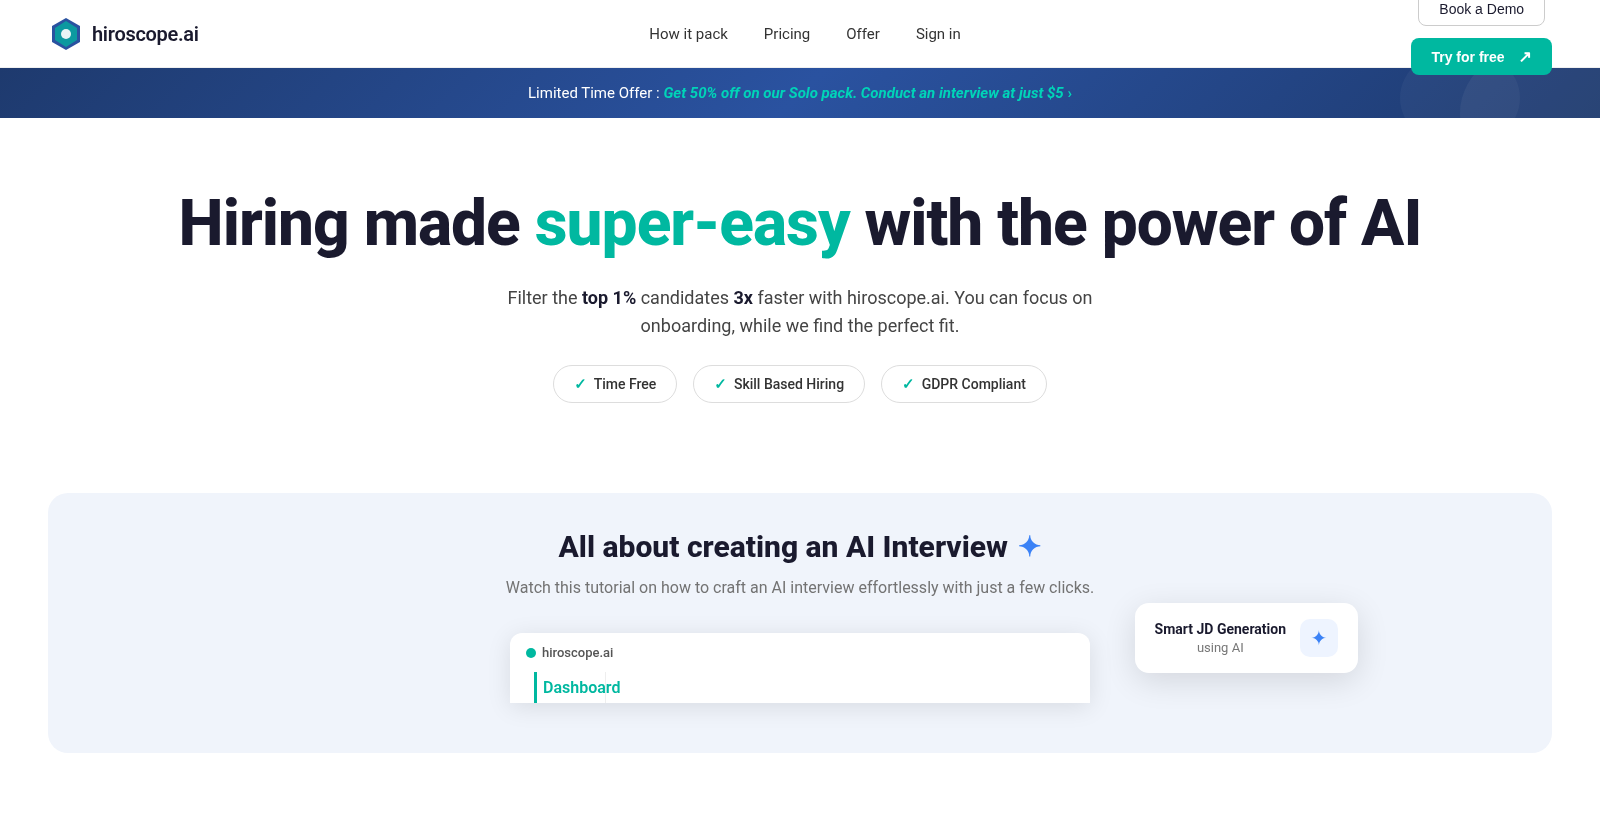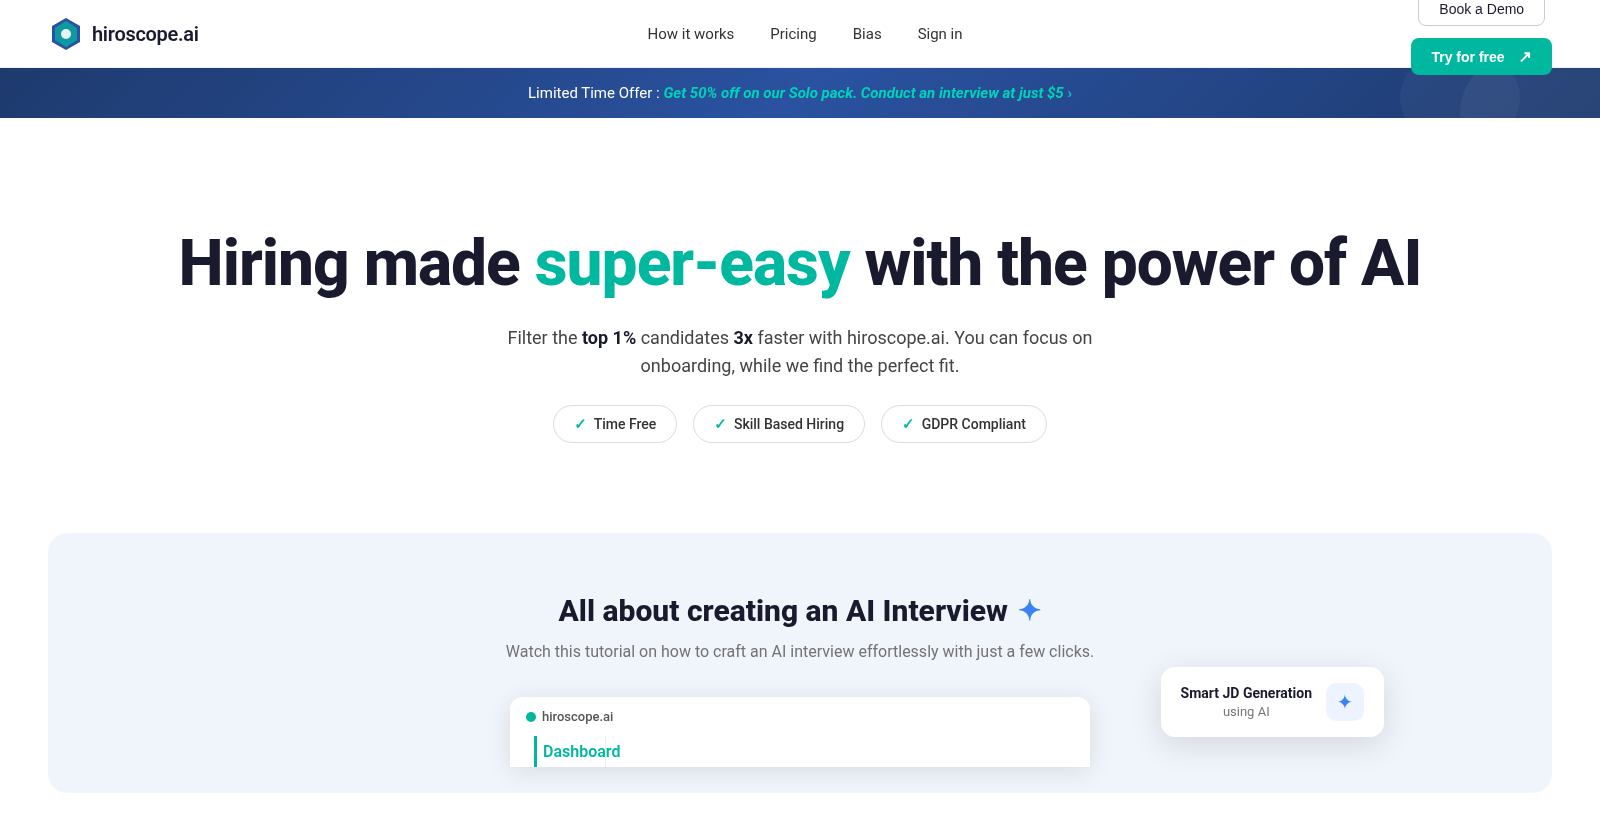--- a/index.html
+++ b/index.html
@@ -119,21 +119,20 @@
       padding: 70px 20px 30px;
       background: #fff;
     }
     .hero-title {
       font-size: 64px;
       font-weight: 800;
       line-height: 1.12;
       color: #1a1a2e;
       margin-bottom: 24px;
       letter-spacing: -1px;
-      margin-top: 40px;
     }
     .hero-title .highlight {
       color: #00b8a0;
     }
     .hero-subtitle {
       font-size: 18px;
       color: #444;
       line-height: 1.6;
       max-width: 600px;
       margin: 0 auto 24px;
@@ -165,21 +164,21 @@
       color: #00b8a0;
       font-weight: 700;
       font-size: 15px;
     }
 
     
     .ai-section {
       background: #f0f4fb;
       margin: 20px 48px 0;
       border-radius: 20px;
-      padding: 60px 40px 0;
+      padding: 36px 40px 0;
       text-align: center;
       position: relative;
       overflow: hidden;
       min-height: 260px;
     }
     .ai-section-title {
       font-size: 30px;
       font-weight: 800;
       color: #1a1a2e;
       display: flex;
@@ -253,21 +252,21 @@
       font-weight: 600;
       padding: 6px 0;
       border-left: 3px solid #00b8a0;
       padding-left: 6px;
       margin-left: 8px;
     }
 
     
     .floating-card {
       position: absolute;
-      right: 128px;
+      right: 154px;
       bottom: 30px;
       background: #fff;
       border-radius: 14px;
       box-shadow: 0 8px 32px rgba(0,0,0,0.12);
       padding: 16px 20px;
       display: flex;
       align-items: center;
       gap: 14px;
       min-width: 220px;
     }
@@ -299,23 +298,23 @@
   <div class="logo-area">
     <svg class="logo-icon" viewBox="0 0 36 36" fill="none">
       <polygon points="18,2 32,10 32,26 18,34 4,26 4,10" fill="#2a52a0"></polygon>
       <polygon points="18,5 29,12 29,24 18,31 7,24 7,12" fill="#00b8a0" opacity="0.7"></polygon>
       <circle cx="18" cy="18" r="5" fill="#fff" opacity="0.9"></circle>
     </svg>
     <span class="logo-text">hiroscope.ai</span>
   </div>
 
   <div class="nav-links">
-    <a class="nav-link">How it works</a>
+    <a class="nav-link">How it pack</a>
     <a class="nav-link">Pricing</a>
-    <a class="nav-link">Bias</a>
+    <a class="nav-link">Offer</a>
     <a class="nav-link">Sign in</a>
   </div>
 
   <div class="nav-actions">
     <button class="btn-book-demo">Book a Demo</button>
     <button class="btn-try-free">
       <span>Try for free</span>
       <span class="arrow">↗</span>
     </button>
   </div>

